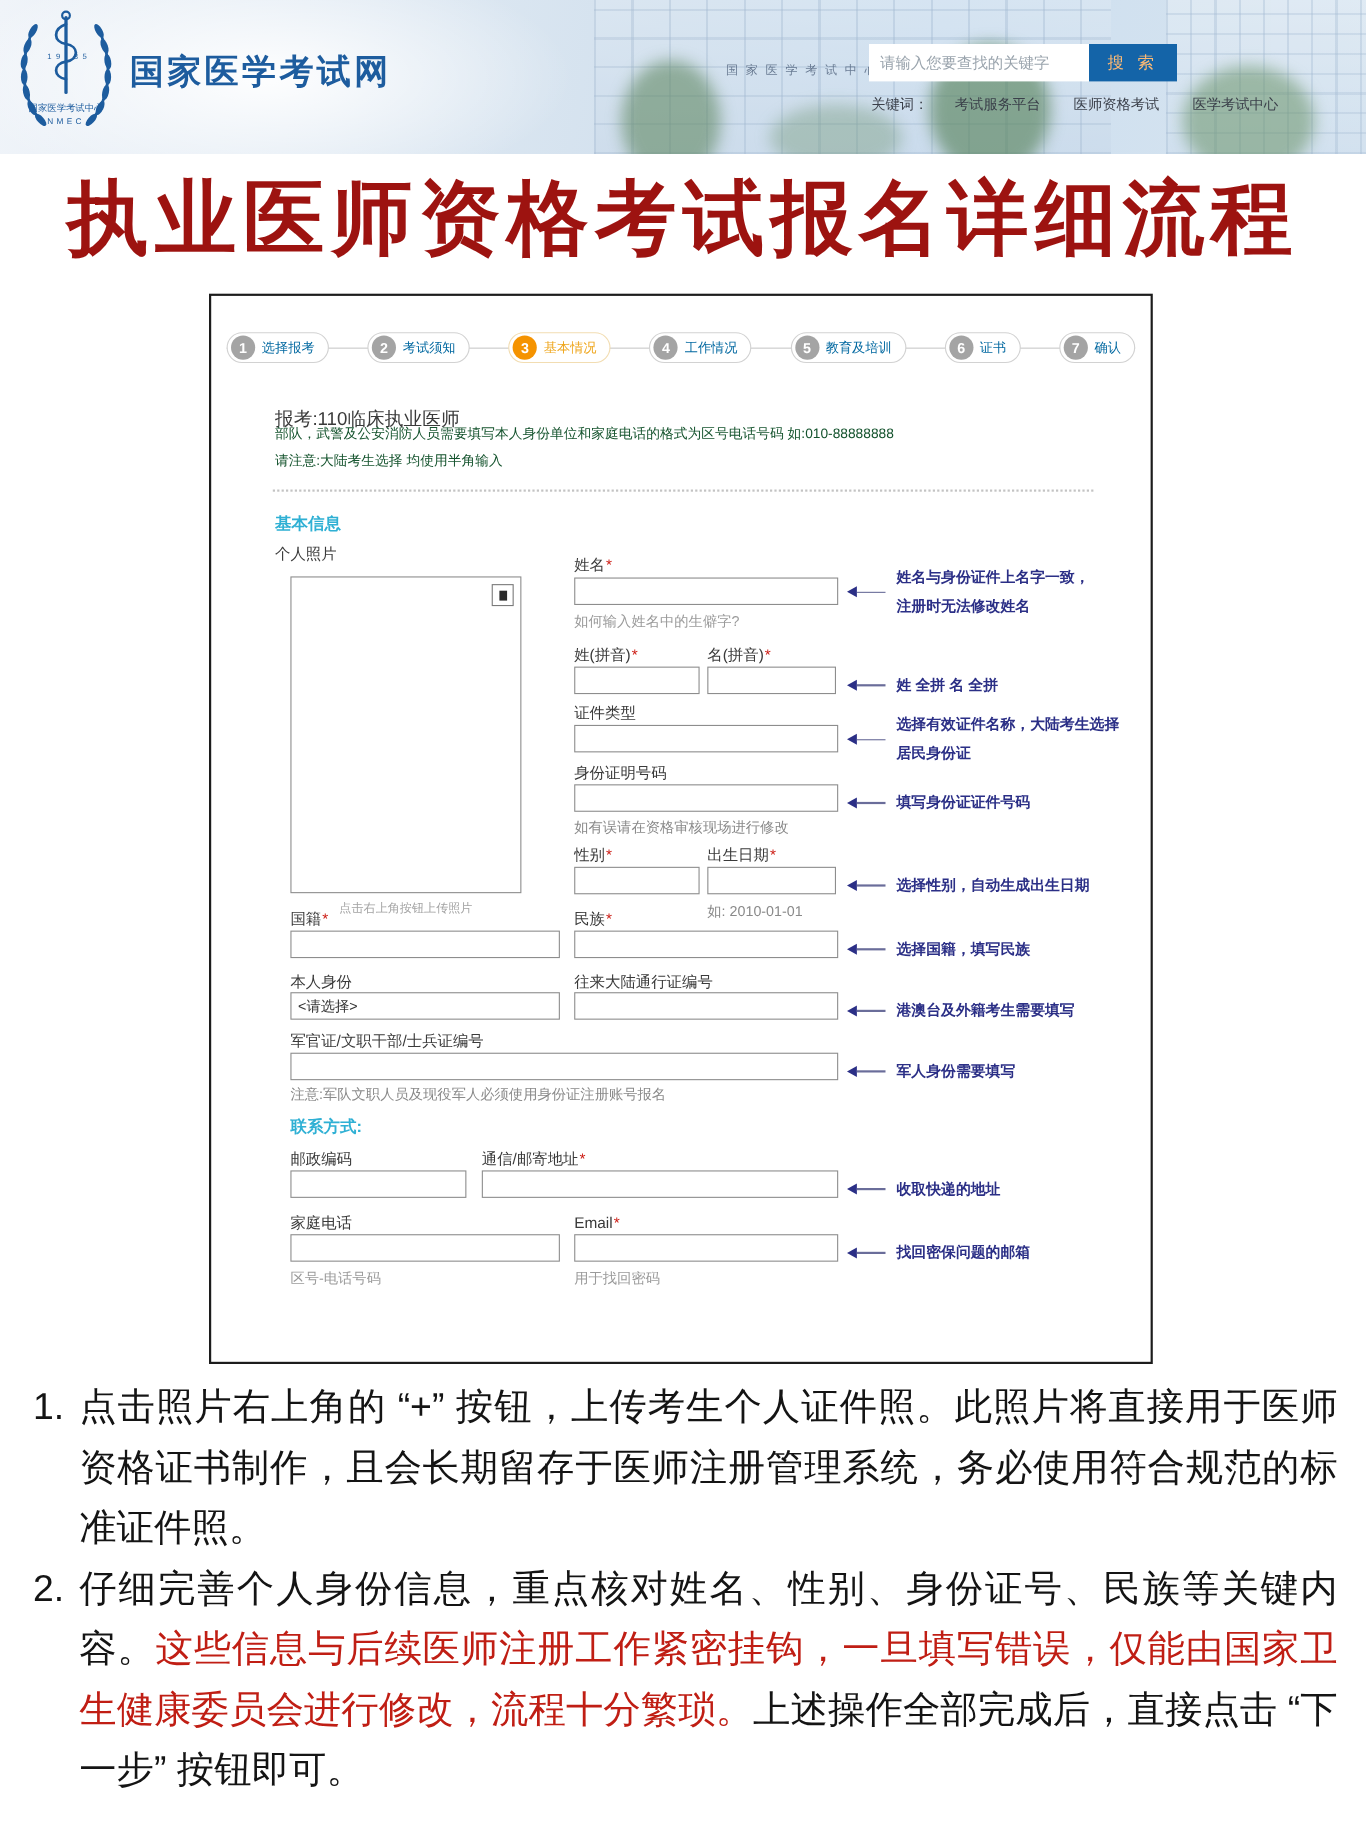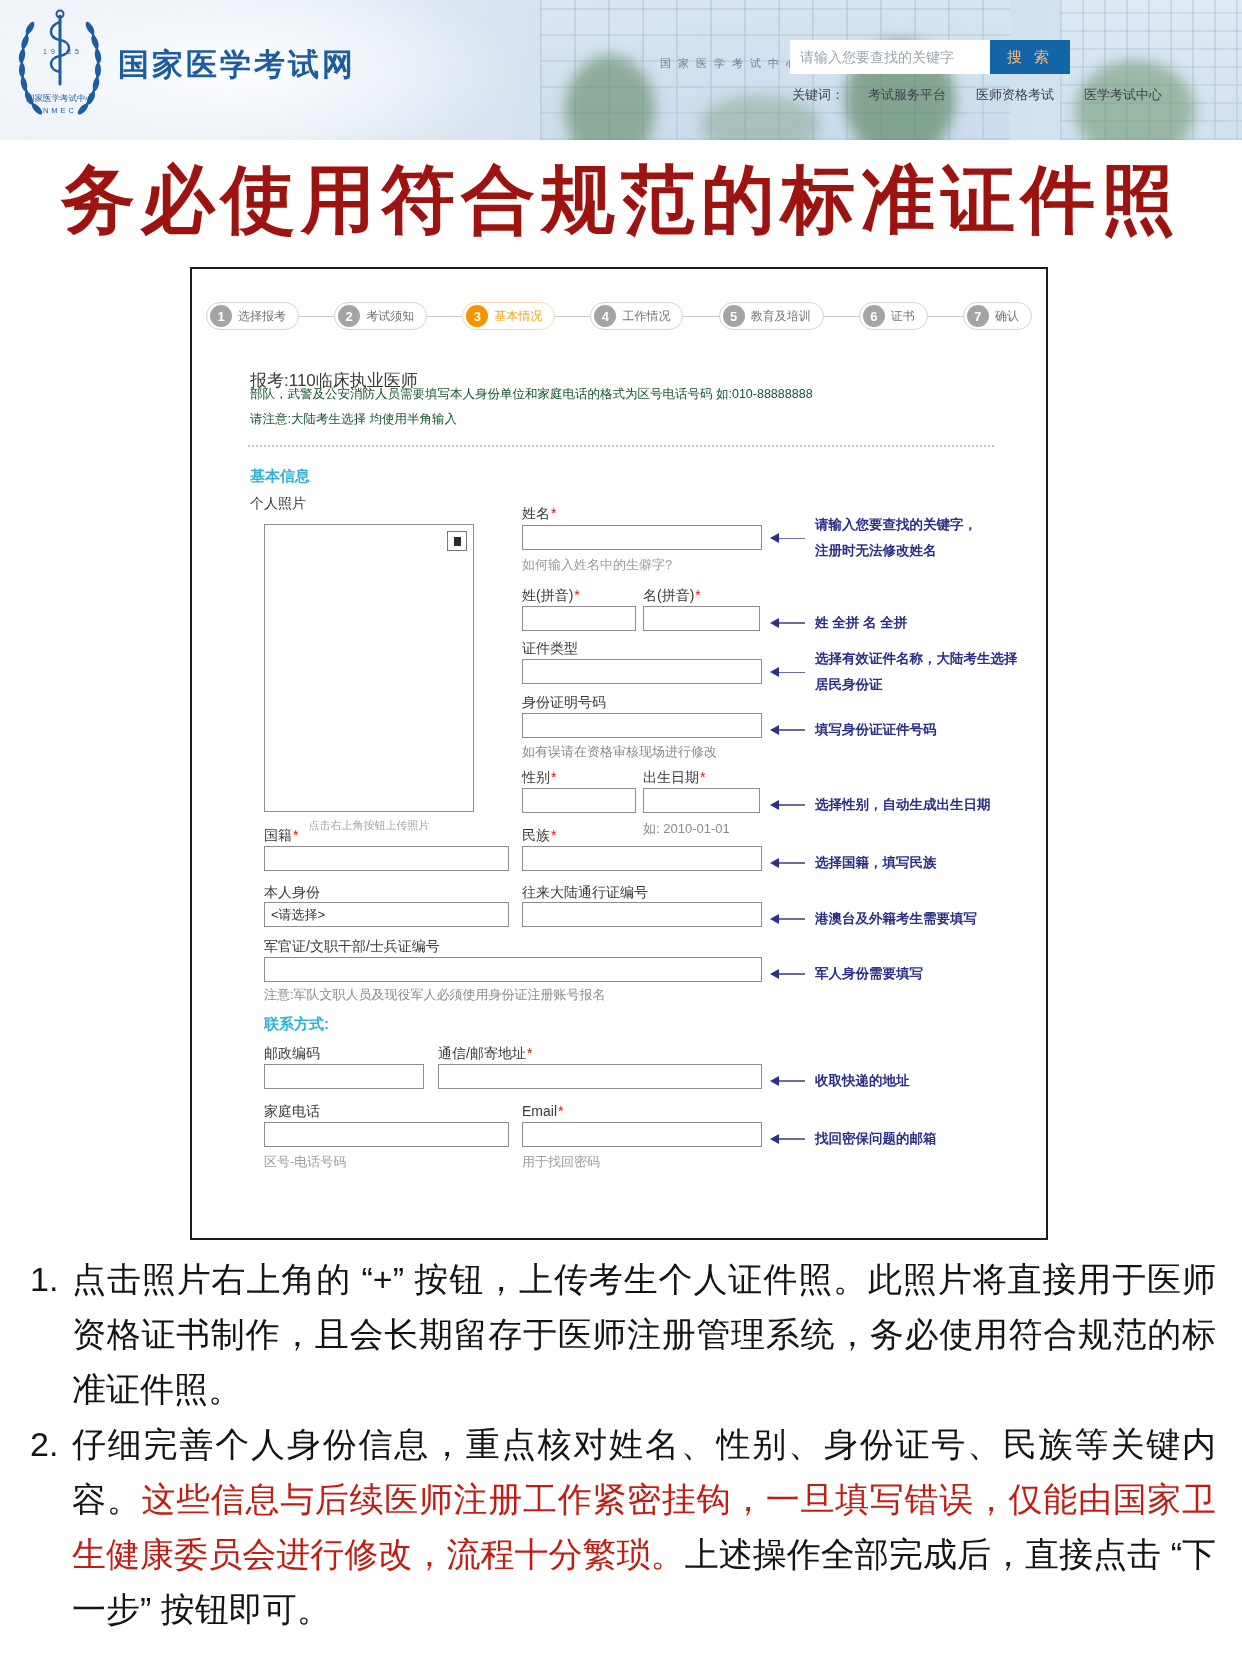--- a/index.html
+++ b/index.html
@@ -49,21 +49,21 @@
   .panel-inner{position:relative;width:100%;height:100%;font-family:"Liberation Sans",sans-serif;}
 
   
   .stepper{position:absolute;top:32px;left:14px;right:14px;height:30px;display:flex;align-items:center;
        justify-content:space-between;}
   .stepper::before{content:"";position:absolute;left:0;right:0;top:50%;height:0;border-top:1px solid #c9c9c9;}
   .step{position:relative;z-index:1;display:flex;align-items:center;background:#fff;border:1px solid #d2d2d2;
        border-radius:15px;height:28px;padding:0 12px 0 3px;box-sizing:border-box;cursor:pointer;}
   .step .c{width:22px;height:22px;border-radius:50%;background:#a4a4a4;color:#fff;font-size:13px;font-weight:700;
        display:flex;align-items:center;justify-content:center;margin-right:6px;}
-  .step .t{font-size:12px;color:#737373;white-space:nowrap;}
+  .step .t{font-size:12px;color:#0369a1;white-space:nowrap;}
   .step.active{border-color:#f2ddb2;}
   .step.active .c{background:#f59300;}
   .step.active .t{color:#efa61c;}
 
   .apply{position:absolute;left:58px;top:84px;font-size:17px;color:#3a3a3a;margin-top:16px;}
   .note{position:absolute;left:58px;font-size:12.5px;color:#14532d;}
   .divider{position:absolute;left:56px;right:52px;top:176px;border-top:2px dotted #c3c3c3;}
   .sec{position:absolute;left:58px;font-size:15px;font-weight:700;color:#2fb0d4;}
 
   .lbl{position:absolute;font-size:14px;color:#3a3a3a;white-space:nowrap;}
@@ -154,21 +154,21 @@
   </div>
 
   <div class="kw-row">
     <span class="kw-label">关键词：</span>
     <a class="kw-link" href="#">考试服务平台</a>
     <a class="kw-link" href="#">医师资格考试</a>
     <a class="kw-link" href="#">医学考试中心</a>
   </div>
 </div>
 
-<h1 class="page-title">务必使用符合规范的标准证件照</h1>
+<h1 class="page-title">执业医师资格考试报名详细流程</h1>
 
 <div class="panel">
 <div class="panel-inner">
 
   <div class="stepper">
     <div class="step">
       <span class="c">1</span>
       <span class="t">选择报考</span>
     </div>
     <div class="step">
@@ -292,21 +292,21 @@
   <div class="inp" style="left:72px;top:853px;width:245px"></div>
   <div class="inp" style="left:330px;top:853px;width:240px"></div>
   <div class="hint" style="left:72px;top:884px">区号-电话号码</div>
   <div class="hint" style="left:330px;top:884px">用于找回密码</div>
 
   <div class="ann" style="top:243px">
     <span class="arr">
           <span class="head"></span>
           <span class="line"></span>
         </span>
-    <span class="txt"><span>请输入您要查找的关键字，</span><br><span>注册时无法修改姓名</span></span>
+    <span class="txt"><span>姓名与身份证件上名字一致，</span><br><span>注册时无法修改姓名</span></span>
   </div>
   <div class="ann" style="top:341px">
     <span class="arr">
           <span class="head"></span>
           <span class="line"></span>
         </span>
     <span class="txt">姓 全拼 名 全拼</span>
   </div>
   <div class="ann" style="top:377px">
     <span class="arr">

